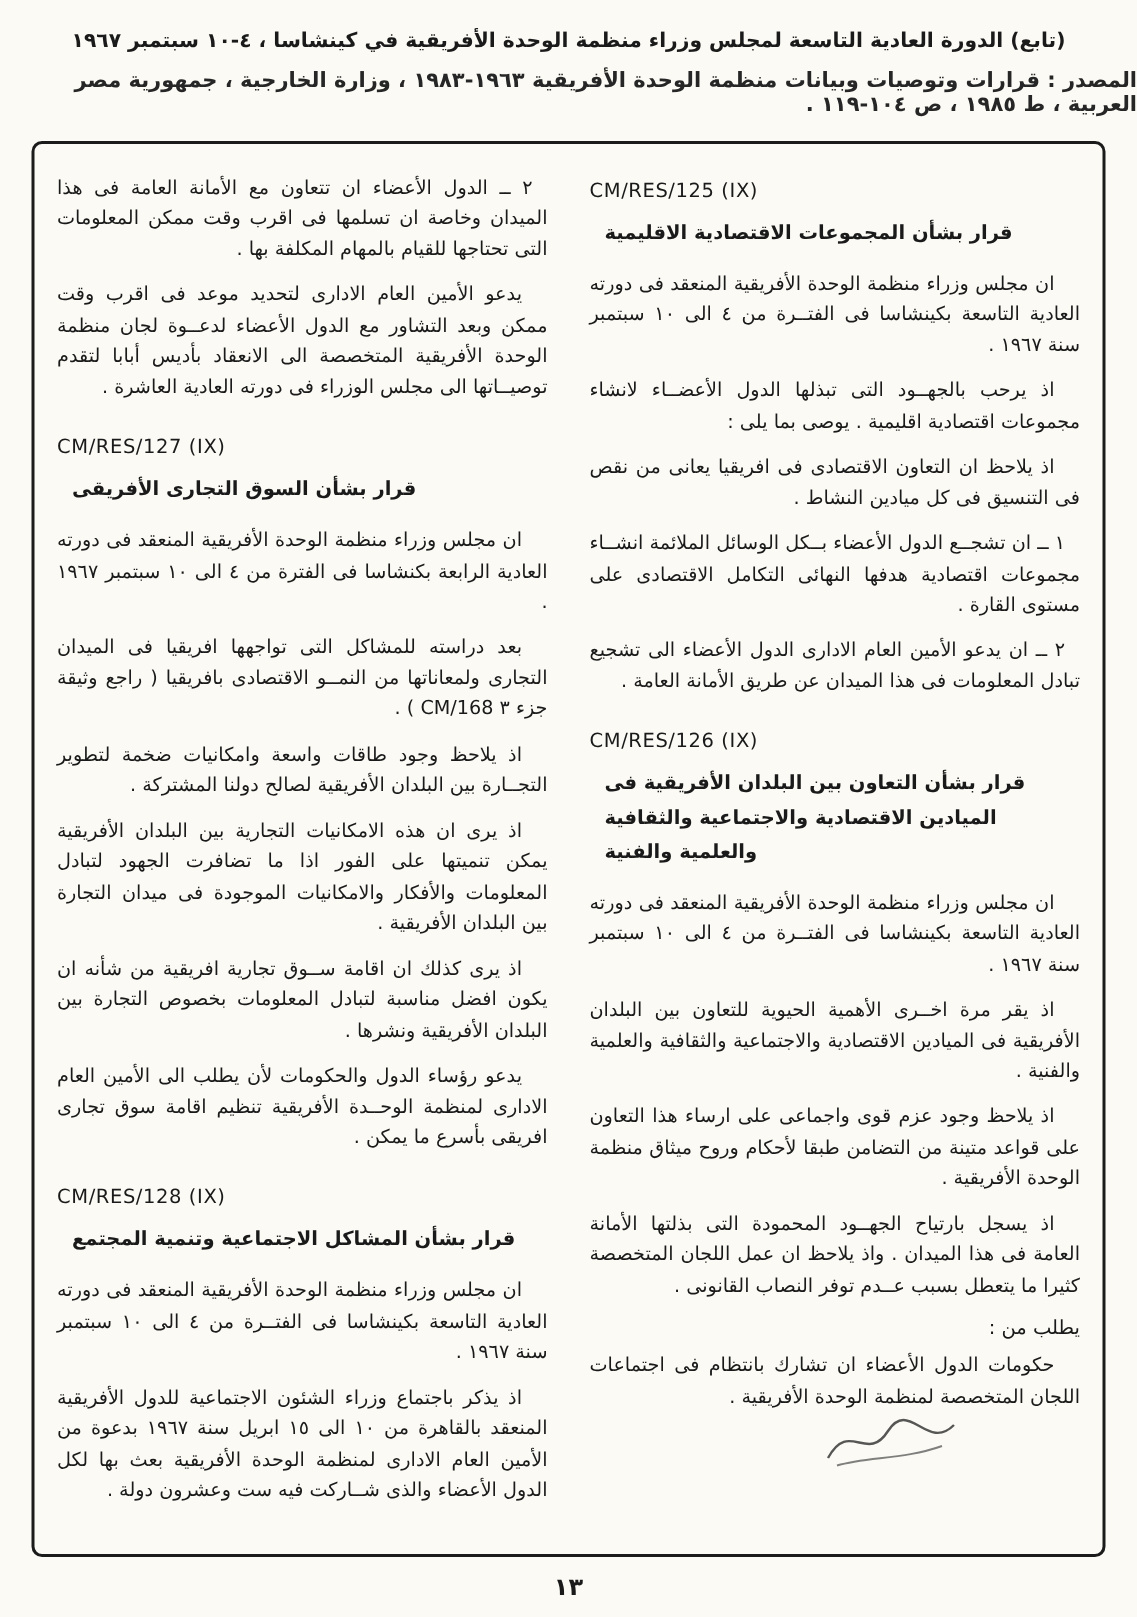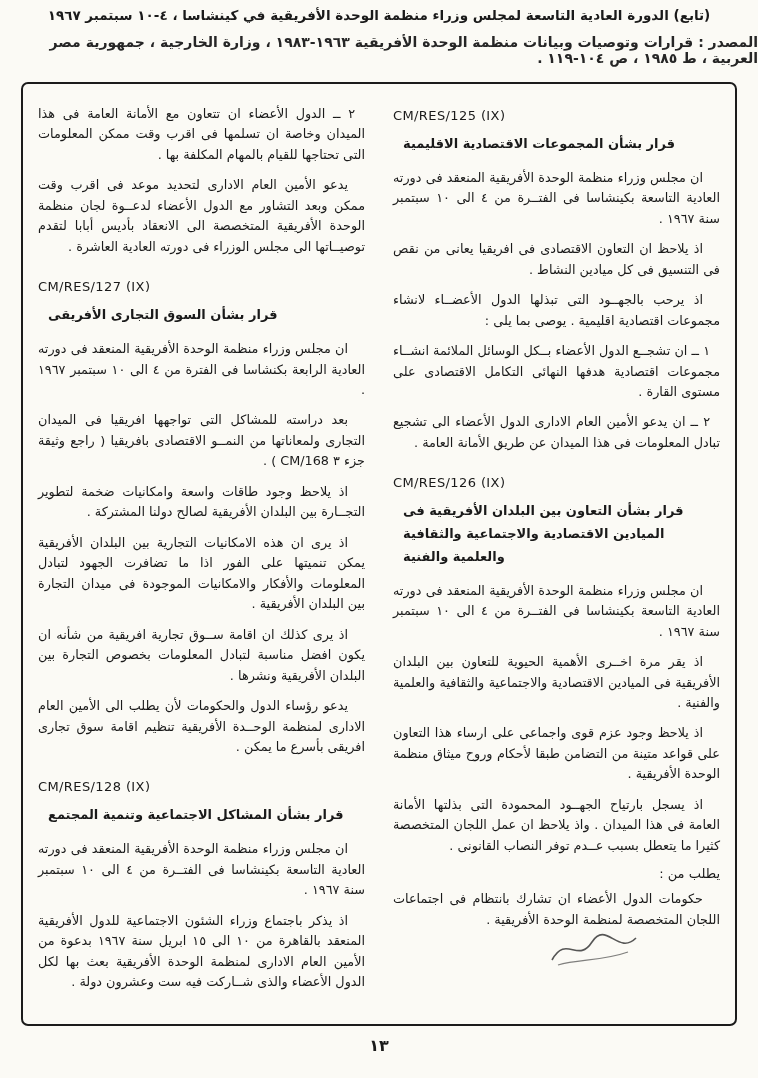--- a/index.html
+++ b/index.html
@@ -6,21 +6,21 @@
   .page {
     position:relative;
     width:758px; height:1078px;
     margin:0 auto;
     background:#fbfaf5;
     color:#1a1a1a;
     font-family:"DejaVu Sans", sans-serif;
     direction:rtl;
     overflow:hidden;
   }
-  .header { text-align:center; padding-top:7px; }
+  .header { text-align:center; padding-top:19px; }
   .header-line1 { font-size:13.5px; font-weight:bold; letter-spacing:0; }
   .header-line2 { font-size:14px; font-weight:bold; color:#262626; margin-top:11px;text-align:right; }
   .frame {
     position:relative;
     margin:16px 21px 0 21px;
     height:944px;
     border:2.5px solid #1b1b1b;
     border-radius:7px;
     box-sizing:border-box;
     padding:20px 15px 0 15px;
@@ -82,22 +82,22 @@
     <div class="header-line1">(تابع) الدورة العادية التاسعة لمجلس وزراء منظمة الوحدة الأفريقية في كينشاسا ، ٤-١٠ سبتمبر ١٩٦٧</div>
     <div class="header-line2">المصدر : قرارات وتوصيات وبيانات منظمة الوحدة الأفريقية ١٩٦٣-١٩٨٣ ، وزارة الخارجية ، جمهورية مصر العربية ، ط ١٩٨٥ ، ص ١٠٤-١١٩ .</div>
   </div>
 
   <div class="frame">
 
     <div class="col col-right">
       <div class="rescode first">CM/RES/125  (IX)</div>
       <div class="restitle">قرار بشأن المجموعات الاقتصادية الاقليمية</div>
       <p class="para">ان مجلس وزراء منظمة الوحدة الأفريقية المنعقد فى دورته العادية التاسعة بكينشاسا فى الفتــرة من ٤ الى ١٠ سبتمبر سنة ١٩٦٧ .</p>
+      <p class="para">اذ يرحب بالجهــود التى تبذلها الدول الأعضــاء لانشاء مجموعات اقتصادية اقليمية . يوصى بما يلى :</p>
       <p class="para">اذ يلاحظ ان التعاون الاقتصادى فى افريقيا يعانى من نقص فى التنسيق فى كل ميادين النشاط .</p>
-      <p class="para">اذ يرحب بالجهــود التى تبذلها الدول الأعضــاء لانشاء مجموعات اقتصادية اقليمية . يوصى بما يلى :</p>
       <p class="para item">١ ــ ان تشجــع الدول الأعضاء بــكل الوسائل الملائمة انشــاء مجموعات اقتصادية هدفها النهائى التكامل الاقتصادى على مستوى القارة .</p>
       <p class="para item">٢ ــ ان يدعو الأمين العام الادارى الدول الأعضاء الى تشجيع تبادل المعلومات فى هذا الميدان عن طريق الأمانة العامة .</p>
 
       <div class="rescode">CM/RES/126  (IX)</div>
       <div class="restitle">قرار بشأن التعاون بين البلدان الأفريقية فى الميادين الاقتصادية والاجتماعية والثقافية والعلمية والفنية</div>
       <p class="para">ان مجلس وزراء منظمة الوحدة الأفريقية المنعقد فى دورته العادية التاسعة بكينشاسا فى الفتــرة من ٤ الى ١٠ سبتمبر سنة ١٩٦٧ .</p>
       <p class="para">اذ يقر مرة اخــرى الأهمية الحيوية للتعاون بين البلدان الأفريقية فى الميادين الاقتصادية والاجتماعية والثقافية والعلمية والفنية .</p>
       <p class="para">اذ يلاحظ وجود عزم قوى واجماعى على ارساء هذا التعاون على قواعد متينة من التضامن طبقا لأحكام وروح ميثاق منظمة الوحدة الأفريقية .</p>
       <p class="para">اذ يسجل بارتياح الجهــود المحمودة التى بذلتها الأمانة العامة فى هذا الميدان . واذ يلاحظ ان عمل اللجان المتخصصة كثيرا ما يتعطل بسبب عــدم توفر النصاب القانونى .</p>
       <div class="label">يطلب من :</div>

